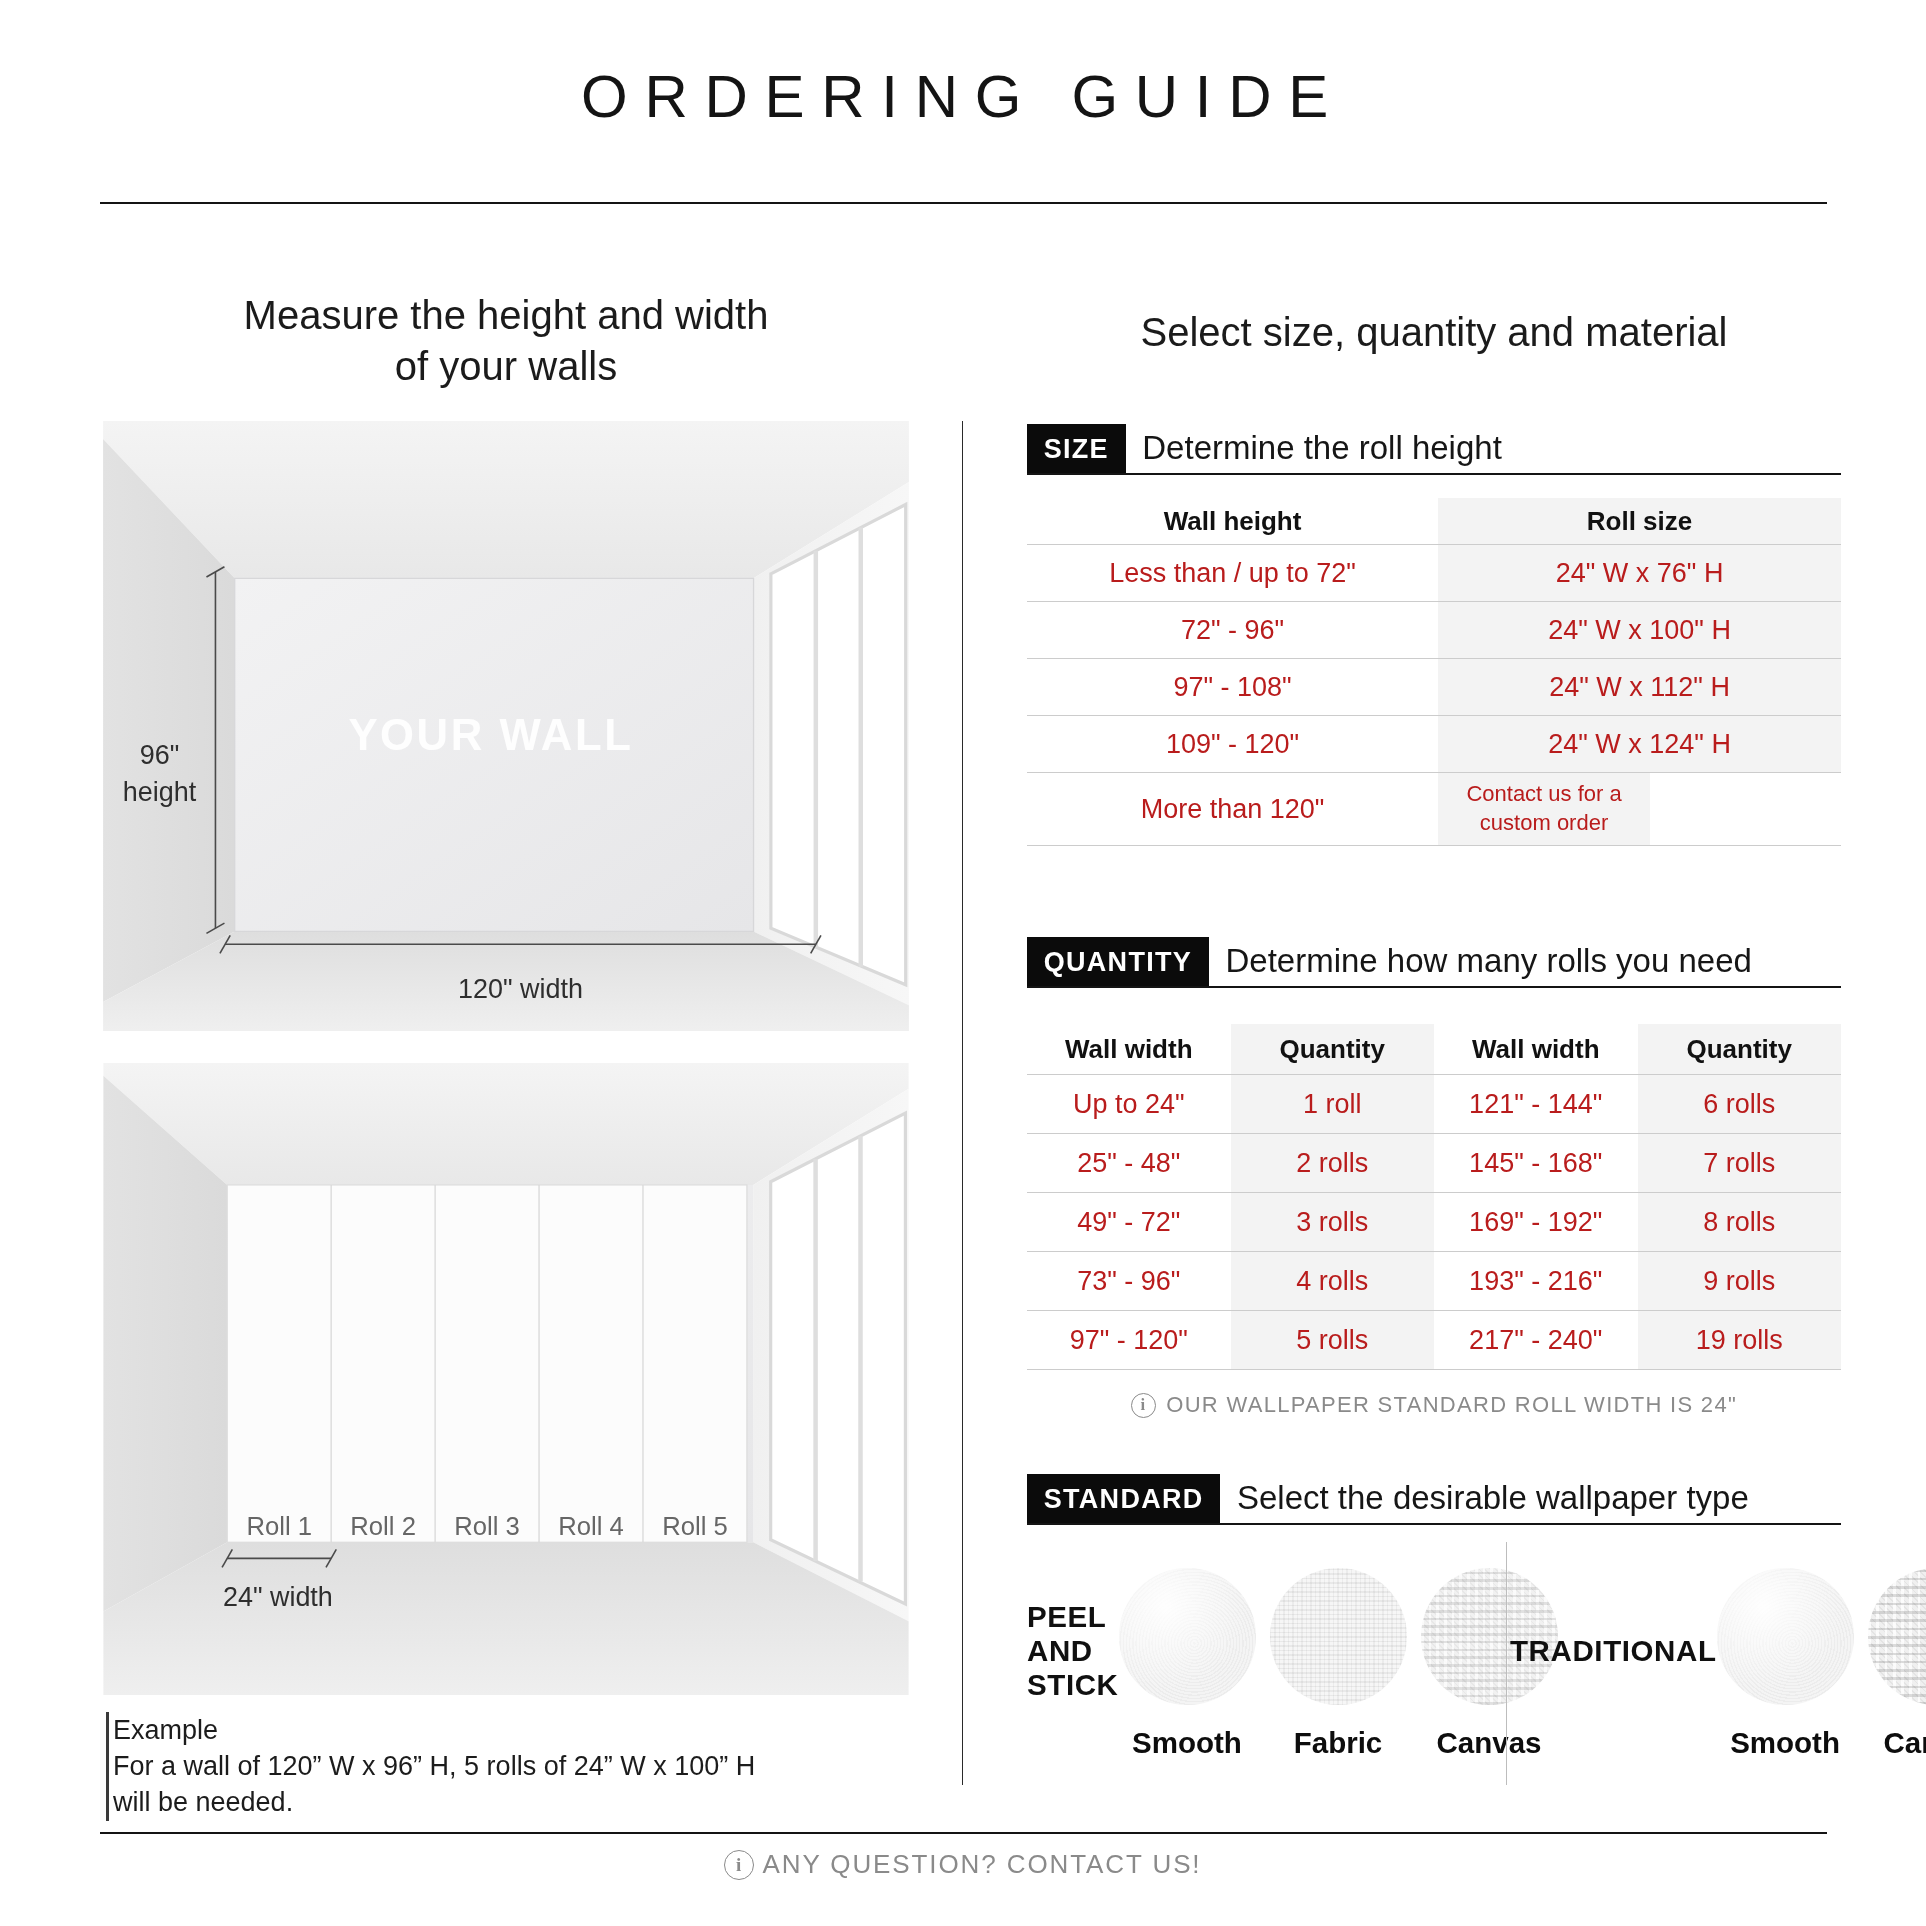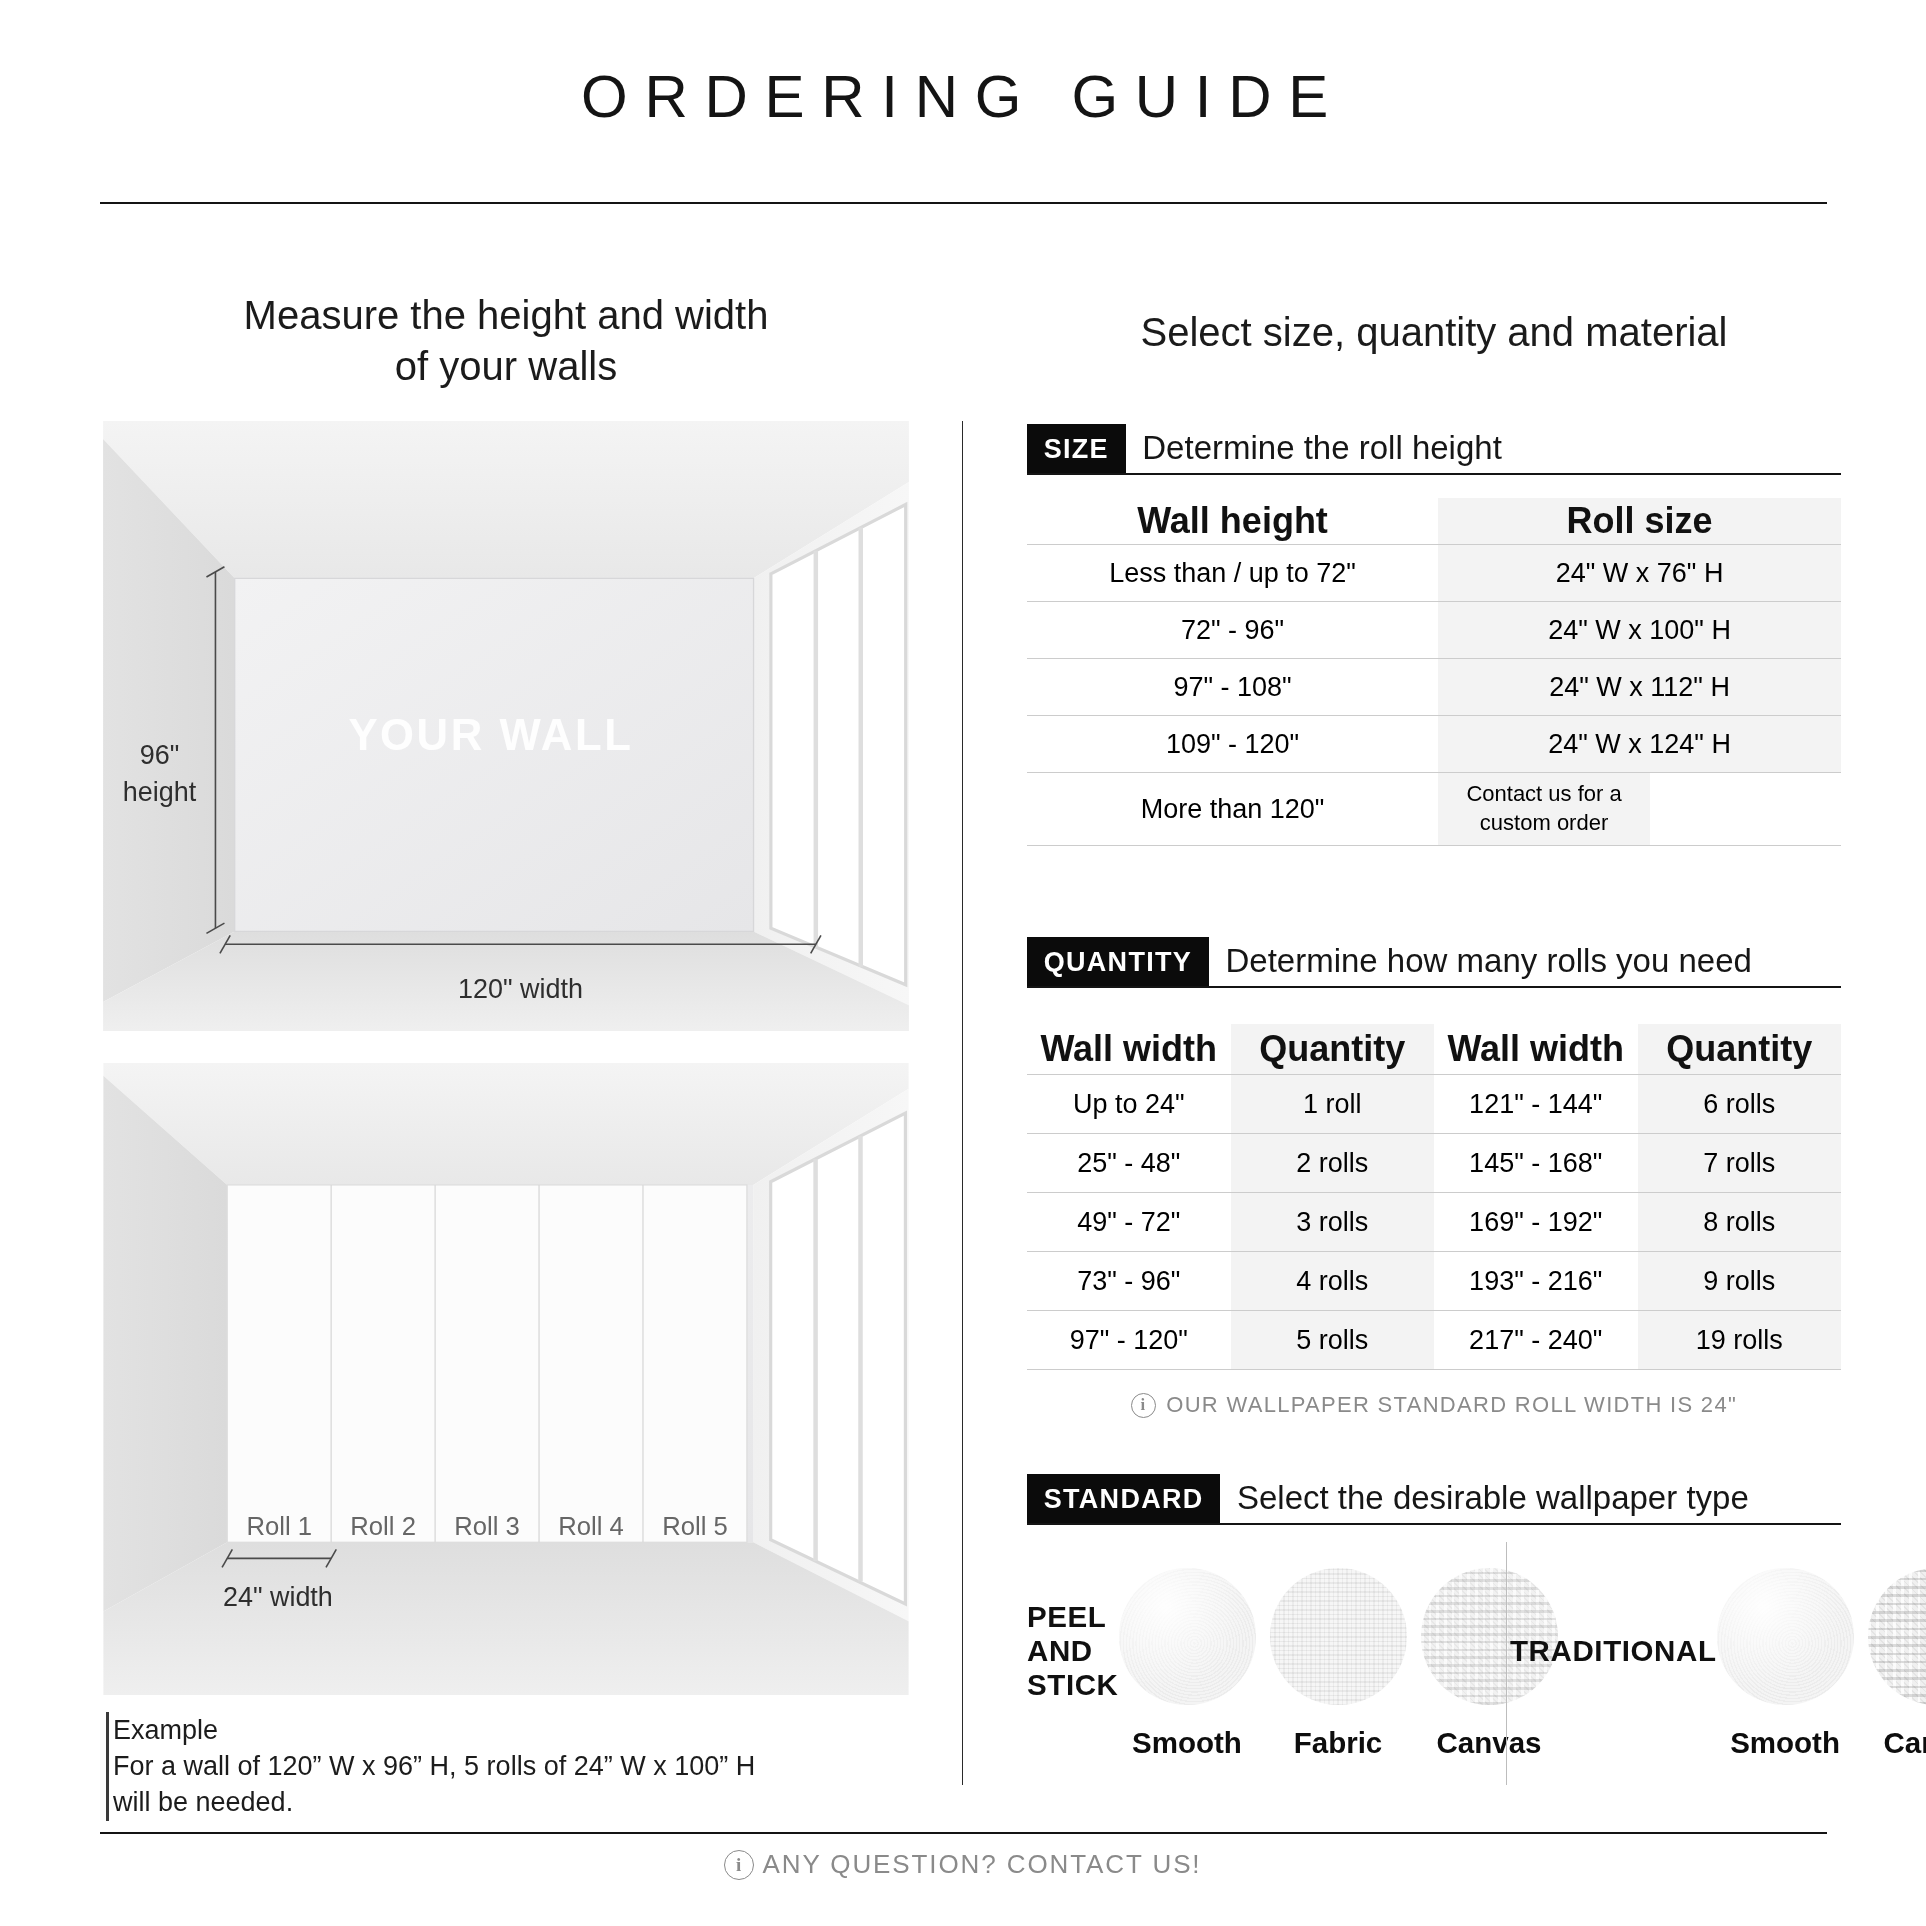--- a/index.html
+++ b/index.html
@@ -39,22 +39,22 @@
   .sec-size{left:1027px;top:424px;width:814px;}
   .sec-qty{left:1027px;top:937px;width:814px;}
   .sec-mat{left:1027px;top:1474px;width:814px;}
 
   
   .table{left:1027px;width:814px;}
   .size-table{top:498px;}
   .qty-table{top:1024px;}
   .t-row{display:flex;border-bottom:0.6px solid #cccccc;align-items:center;}
   .t-cell{display:flex;align-items:center;justify-content:center;height:100%;
-          font-size:27px;color:#000000;text-align:center;}
-  .t-head .t-cell{font-size:36px;color:#111111;font-weight:600;}
+          font-size:27px;color:#b91c1c;text-align:center;}
+  .t-head .t-cell{font-size:26px;color:#111111;font-weight:600;}
   .size-table .t-row{height:56px;}
   .size-table .t-head{height:46px;}
   .size-table .t-row:last-child{height:72px;}
   .size-table .c1{width:50.5%;}
   .size-table .c2{width:49.5%;background:#f3f3f3;}
   .cell-small{font-size:22px;line-height:1.3;max-width:212px;}
   .qty-table .t-row{height:58px;}
   .qty-table .t-head{height:50px;}
   .qty-table .t-cell{width:25%;}
   .qty-table .t-cell:nth-child(2),.qty-table .t-cell:nth-child(4){background:#f3f3f3;}

